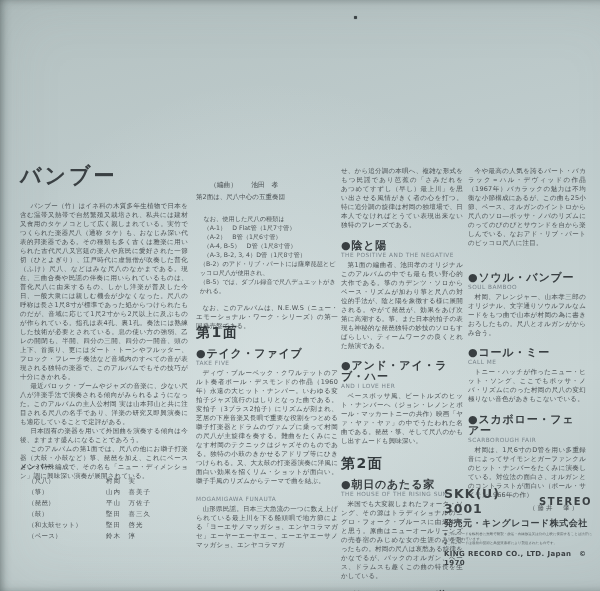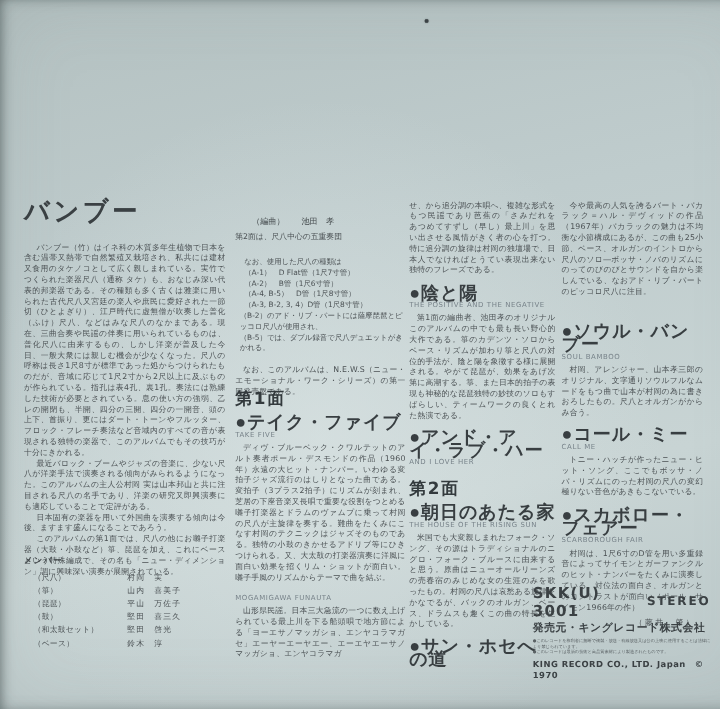--- a/index.html
+++ b/index.html
@@ -25,21 +25,21 @@
   .albumtitle{
     font-size:21px;font-weight:bold;color:#3a4043;letter-spacing:3px;
     transform:scaleY(1.05);transform-origin:left top;
   }
   .body, .list, .membrow{
     font-size:6.5px;line-height:9px;color:#4b5154;text-align:justify;
     letter-spacing:0.2px;
   }
   .body p{margin:0;text-indent:1.6em;}
   .latin{font-size:5.8px;line-height:8px;color:#78838a;letter-spacing:0.5px;}
-  .tracktitle{font-size:15px;font-weight:bold;color:#383e41;letter-spacing:0.8px;line-height:11px;font-family:Liberation Serif, serif;}
+  .tracktitle{font-size:11px;font-weight:bold;color:#383e41;letter-spacing:0.8px;line-height:11px;}
   .sidehead{font-size:14px;font-weight:bold;color:#333a3d;letter-spacing:1.5px;}
   .creditline{display:flex;gap:14px;font-size:6.8px;color:#454b4e;}
   .creditsub{font-size:6.5px;margin-top:3px;color:#4b5154;}
   .note{font-size:6.2px;line-height:9px;color:#4b5154;}
   .note .nline{text-indent:1.2em;}
   .note .nline.wrap{text-indent:0;padding-left:0.6em;}
   .membhead{font-size:7px;font-weight:bold;color:#42484b;margin-bottom:4px;letter-spacing:1px;}
   .membrow{display:flex;text-align:left;line-height:11px;}
   .membrow .role{width:78px;padding-left:8px;}
   .membrow .name{letter-spacing:1px;}
@@ -142,20 +142,23 @@
     <div class="track" style="margin-top:10px;">
       <div class="tracktitle">●陰と陽</div>
       <div class="latin">THE POSITIVE AND THE NEGATIVE</div>
       <div class="body">
           <p style="text-indent:1em;">第1面の編曲者、池田孝のオリジナルこのアルバムの中でも最も長い野心的大作である。箏のカデンツ・ソロからベース・リズムが加わり箏と尺八の対位的手法が、陰と陽を象徴する様に展開される。やがて琵琶が、効果をあげ次第に高潮する。箏、また日本的拍子の表現も神秘的な琵琶独特の妙技のソロもすばらしい、ティームワークの良くとれた熱演である。</p>
         </div>
     </div>
     <div class="track">
       <div class="tracktitle">●アンド・アイ・ラブ・ハー</div>
       <div class="latin">AND I LOVE HER</div>
+      <div class="body">
+          <p style="text-indent:1em;">ベースボッサ風、ビートルズのヒット・ナンバーへ（ジョン・レノンとポール・マッカートニーの共作）映画「ヤァ・ヤァ・ヤァ」の中でうたわれた名曲である。琵琶・箏、そして尺八のかもし出すムードも興味深い。</p>
+        </div>
     </div>
     <div class="sidehead" style="margin-top:8px;">第2面</div>
     <div class="track" style="margin-top:6px;">
       <div class="tracktitle">●朝日のあたる家</div>
       <div class="latin">THE HOUSE OF THE RISING SUN</div>
       <div class="body">
           <p style="text-indent:1em;">米国でも大変親しまれたフォーク・ソング、その源はトラディショナルのニグロ・フォーク・ブルースに由来すると思う。原曲はニューオールリーンズの売春宿のみじめな女の生涯のみを歌ったもの。村岡の尺八は哀愁ある旋律をかなでるが、バックのオルガン、ベース、ドラムスも趣くこの曲の特長を生かしている。</p>
         </div>
     </div>
     <div class="track">

